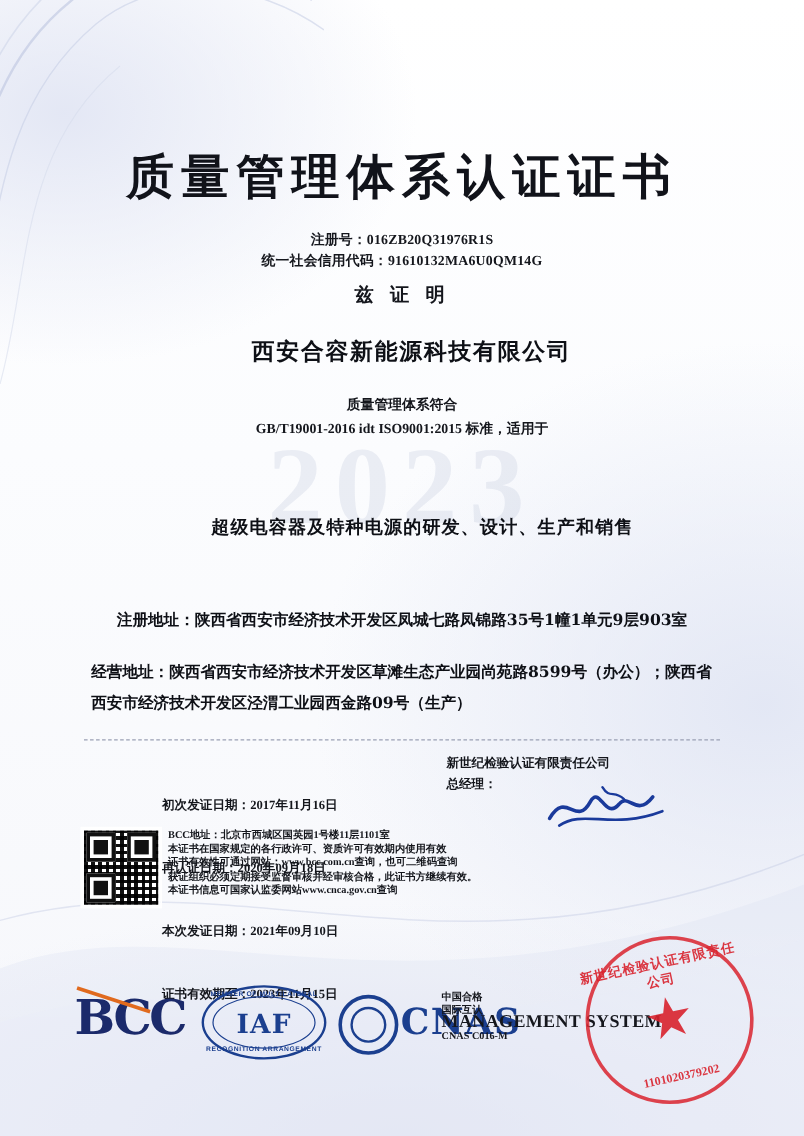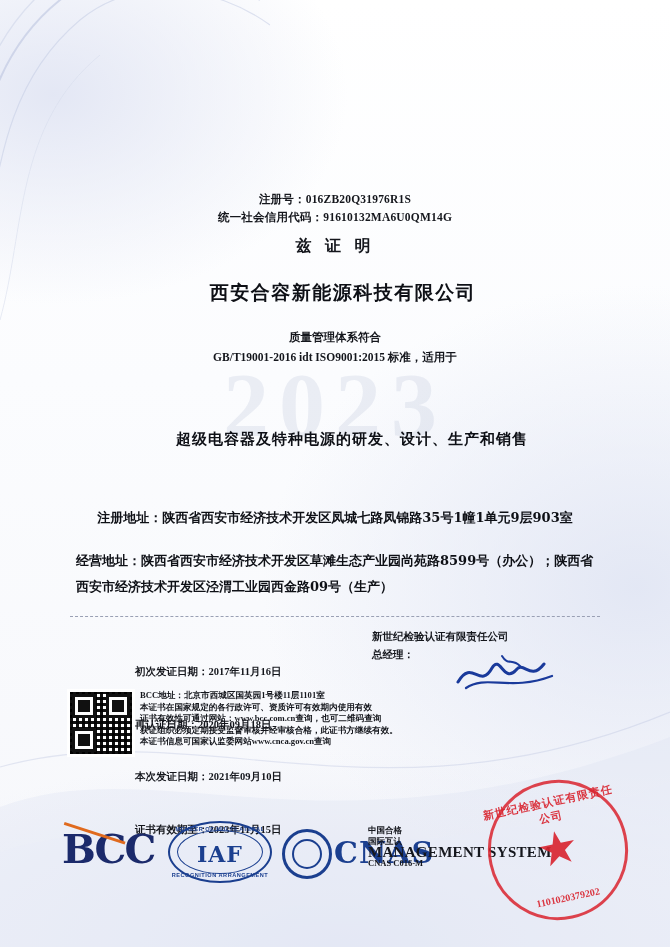--- a/index.html
+++ b/index.html
@@ -234,20 +234,21 @@
       <path d="M0,190 C160,130 330,250 670,120 L670,330 L0,330 Z" fill="rgba(215,221,239,0.45)"></path>
       <path d="M0,235 C180,175 360,285 670,165 L670,330 L0,330 Z" fill="rgba(228,232,246,0.55)"></path>
       <path d="M0,150 C200,95 380,215 670,95" fill="none" stroke="rgba(185,194,222,0.6)" stroke-width="1.2"></path>
     </svg>
   </div>
 
   <div class="watermark">2023</div>
 
   <div class="content">
 
+    <div class="title">质量管理体系认证证书</div>
 
     <div class="regline reg1">
       <span>注册号：</span><span>016ZB20Q31976R1S</span>
     </div>
     <div class="regline reg2">统一社会信用代码：91610132MA6U0QM14G</div>
 
     <div class="hereby">兹 证 明</div>
 
     <div class="company">西安合容新能源科技有限公司</div>
 

